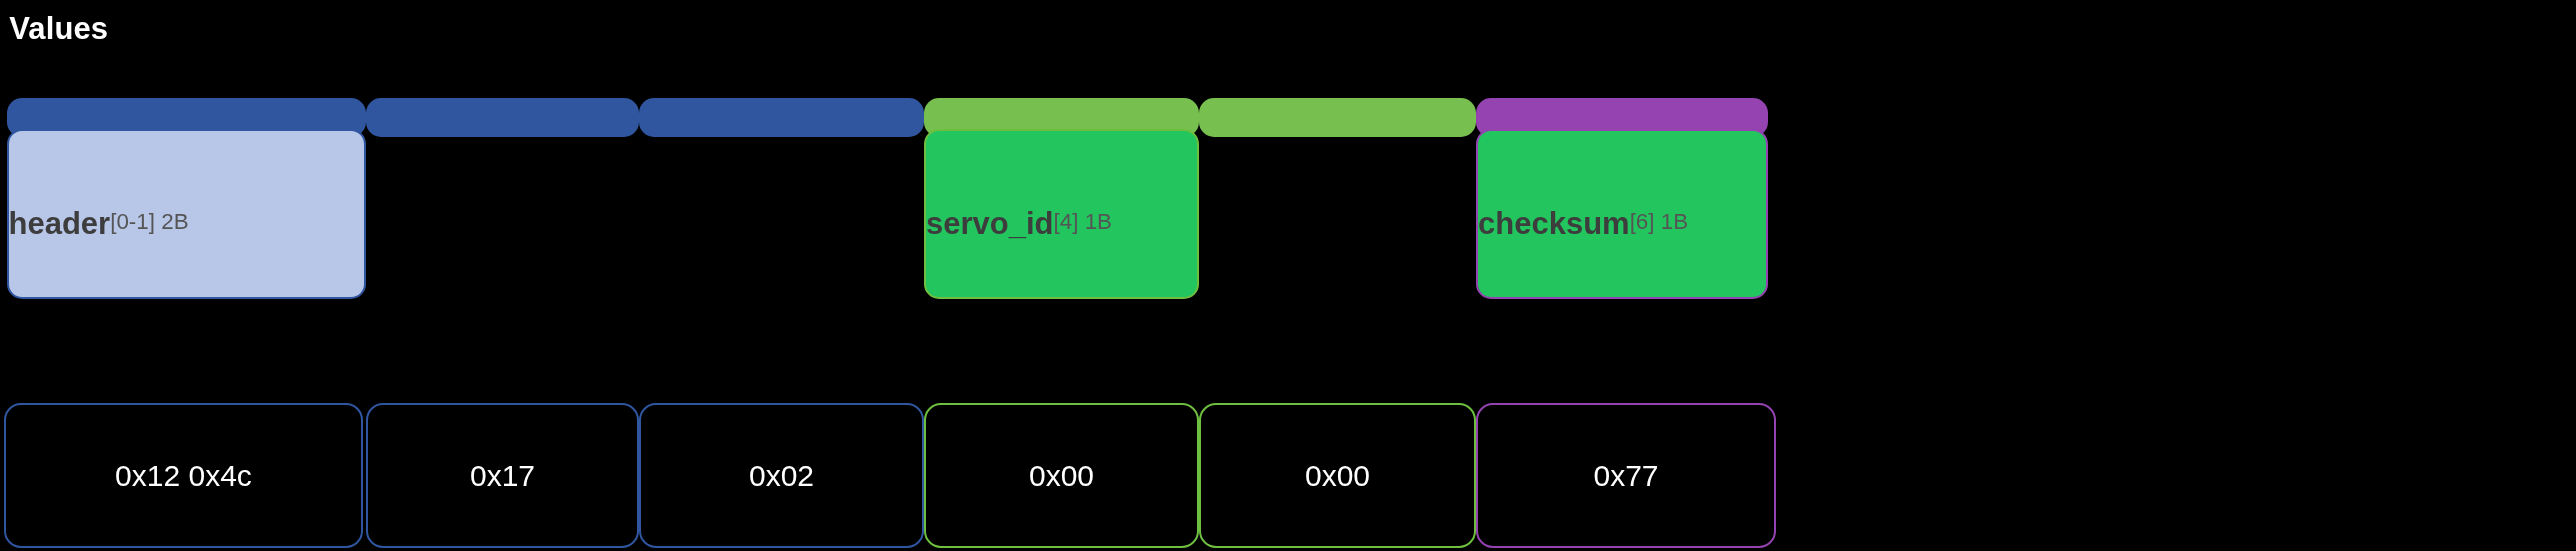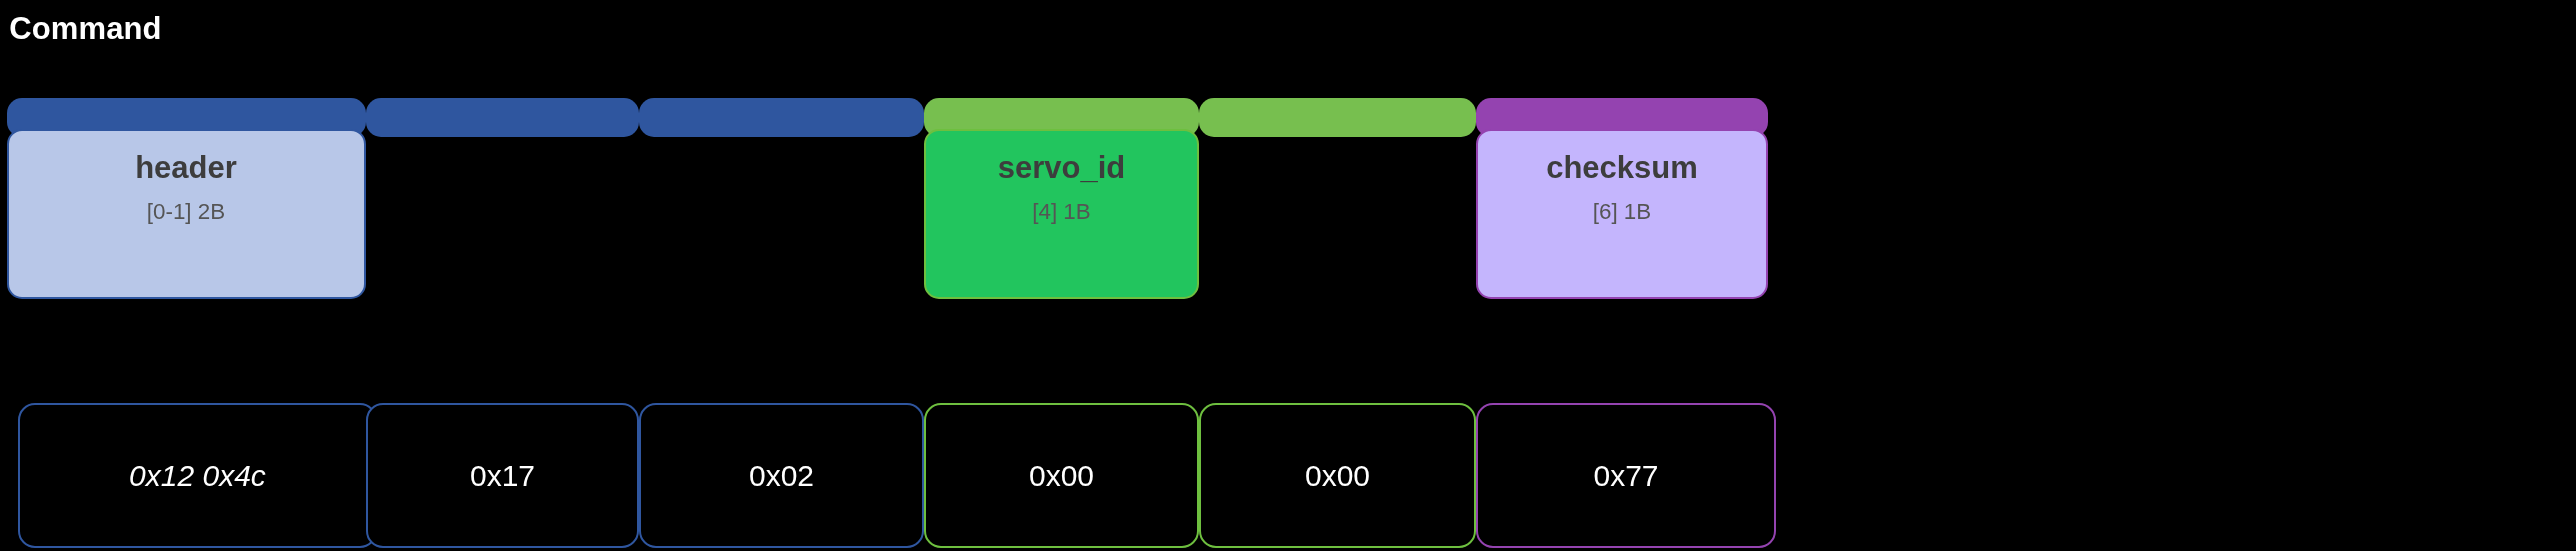--- a/index.html
+++ b/index.html
@@ -61,21 +61,21 @@
     position: absolute;
     left: 0;
     top: 31px;
     height: 170px;
     width: 100%;
     box-sizing: border-box;
     border-radius: 15px;
     border-style: solid;
     border-width: 2.8px;
     display: flex;
-    flex-direction: column;
+    flex-direction: row;
     align-items: center;
     justify-content: flex-start;
   }
   .field-name {
     margin-top: 20.5px;
     font-size: 31px;
     font-weight: bold;
     color: #3d3d3d;
     line-height: 1.05;
     white-space: nowrap;
@@ -122,21 +122,21 @@
     color: #ffffff;
     line-height: 1;
     white-space: nowrap;
   }
 </style>
 </head>
 <body>
 
 <div id="canvas">
 
-  <div class="section-title" id="title-command">Command</div>
+  <div class="section-title" id="title-command">Values</div>
 
   <div id="field-strip">
       <div class="field-cell" style="left: 6.5px; width: 359px;">
         <div class="field-cap" style="background: rgb(47, 86, 159);"></div>
         <div class="field-box" style="background: rgb(184, 199, 232); border-color: rgb(47, 86, 159);">
           <div class="field-name">header</div>
           <div class="field-meta">[0-1] 2B</div>
         </div>
       </div>
       <div class="field-cell" style="left: 366px; width: 273px;">
@@ -150,30 +150,30 @@
         <div class="field-box" style="background: #22c55e; border-color: rgb(110, 191, 63);">
           <div class="field-name">servo_id</div>
           <div class="field-meta">[4] 1B</div>
         </div>
       </div>
       <div class="field-cell" style="left: 1199px; width: 277px;">
         <div class="field-cap" style="background: rgb(119, 191, 79);"></div>
       </div>
       <div class="field-cell" style="left: 1476px; width: 292px;">
         <div class="field-cap" style="background: rgb(148, 67, 176);"></div>
-        <div class="field-box" style="background: #c4b5fd; border-color: rgb(148, 67, 176);">
+        <div class="field-box" style="background: #22c55e; border-color: rgb(148, 67, 176);">
           <div class="field-name">checksum</div>
           <div class="field-meta">[6] 1B</div>
         </div>
       </div>
     </div>
 
 
   <div id="value-strip">
-      <div class="value-cell" style="left: 18px; width: 359px; font-style: italic;">
+      <div class="value-cell" style="left: 4px; width: 359px;">
         <div class="value-box" style="border-color: rgb(47, 86, 159);">
           <div class="value-text">0x12 0x4c</div>
         </div>
       </div>
       <div class="value-cell" style="left: 366px; width: 273px;">
         <div class="value-box" style="border-color: rgb(47, 86, 159);">
           <div class="value-text">0x17</div>
         </div>
       </div>
       <div class="value-cell" style="left: 639px; width: 285px;">

